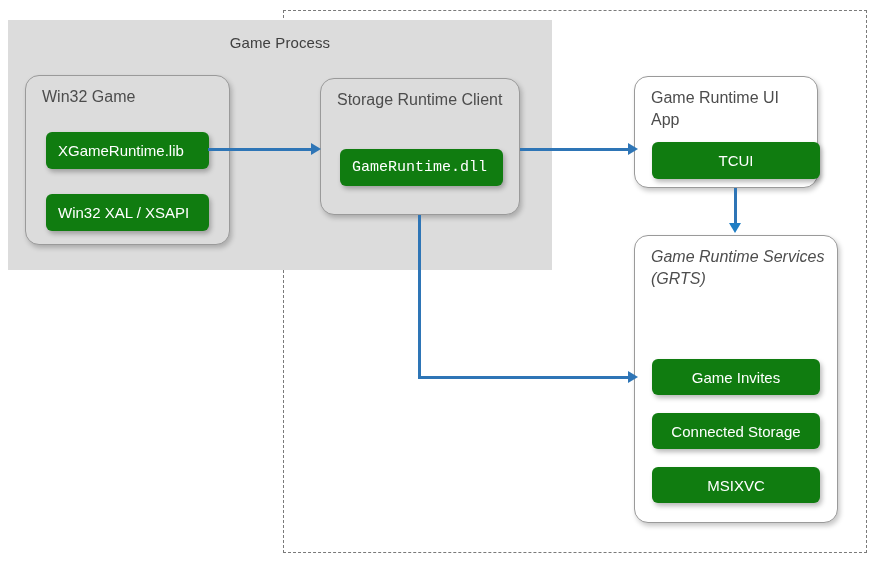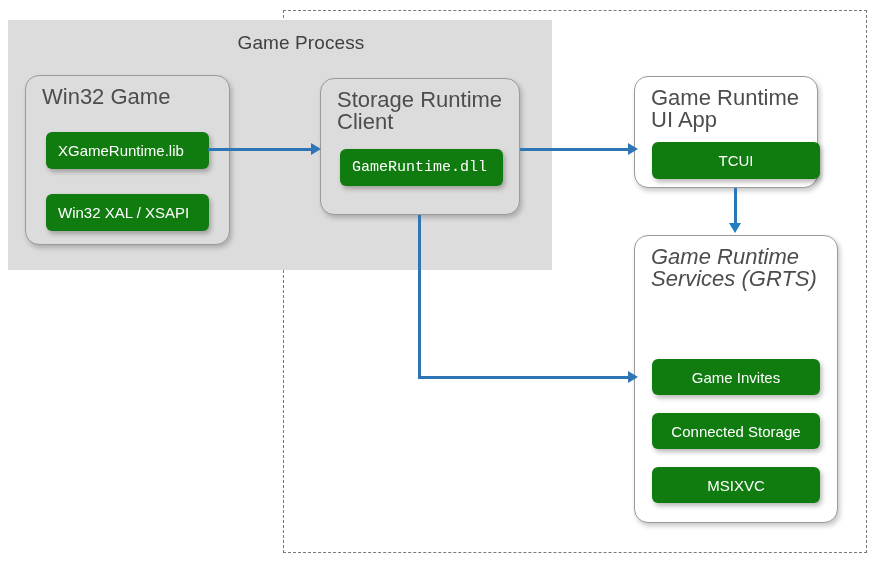--- a/index.html
+++ b/index.html
@@ -29,44 +29,43 @@
   
   .process-box {
     position: absolute;
     background: #dcdcdc;
     box-sizing: border-box;
   }
   .process-title {
     position: absolute;
     text-align: center;
     color: #404040;
-    font-size: 19px;
+    font-size: 15px;
     line-height: 24px;
     white-space: nowrap;
     letter-spacing: 0.1px;
-    padding-left: 21px;
   }
 
   
   .module {
     position: absolute;
     box-sizing: border-box;
     border: 1px solid #9a9a9a;
     border-radius: 14px;
     box-shadow: 2px 3px 5px rgba(0,0,0,0.22);
   }
   .module.on-grey { background: #dcdcdc; }
   .module.on-white { background: #ffffff; }
 
   .module-title {
     position: absolute;
     left: 16px;
     top: 10px;
     color: #4d4d4d;
-    font-size: 22px;
+    font-size: 16px;
     line-height: 22px;
     width: calc(100% - 26px);
   }
 
   
   .green-chip {
     position: absolute;
     background: #107C10;
     color: #ffffff;
     border-radius: 6px;

